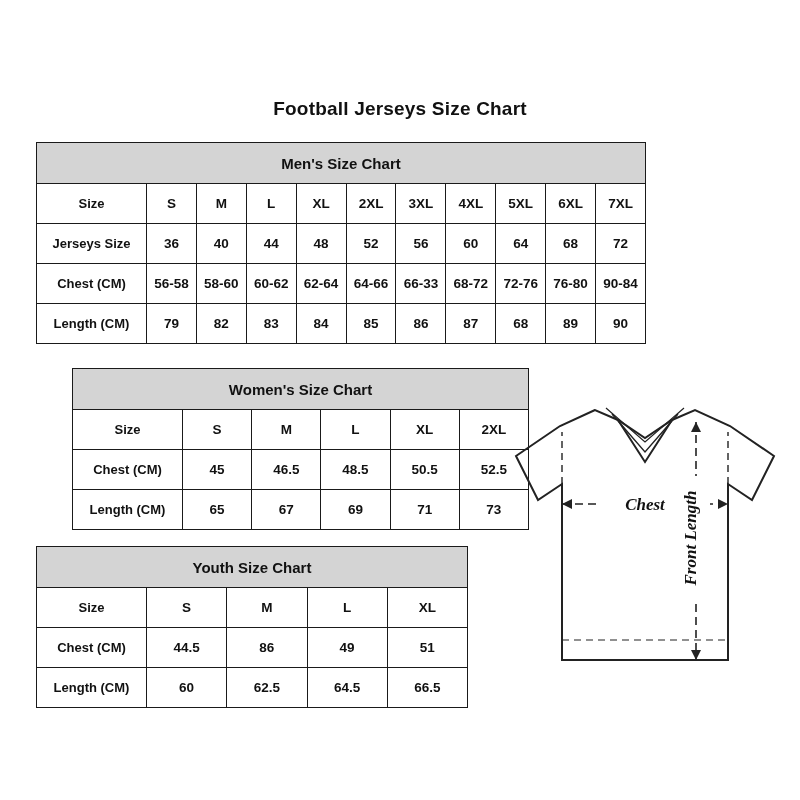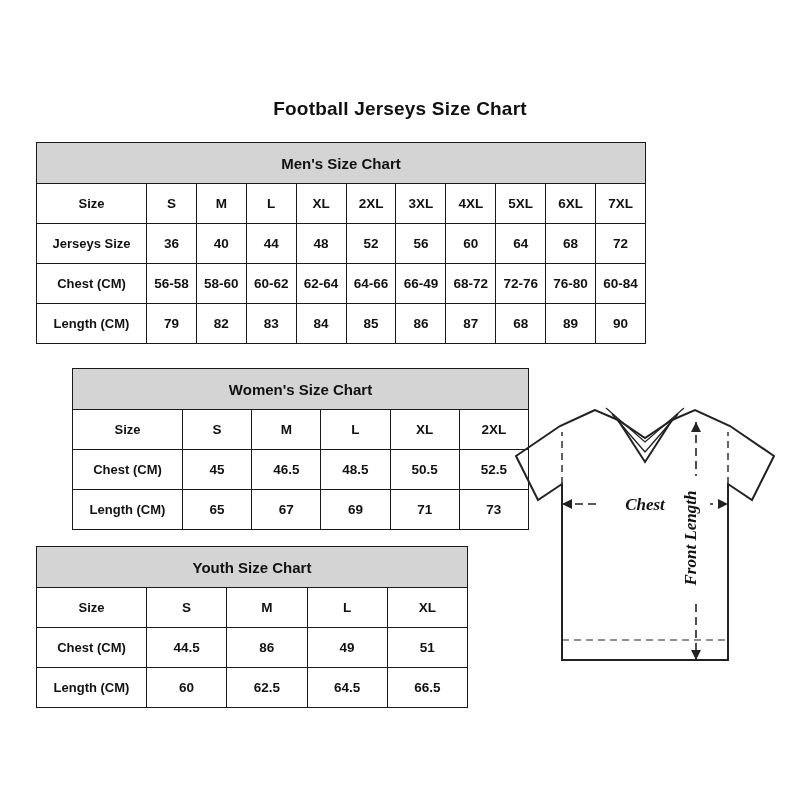--- a/index.html
+++ b/index.html
@@ -162,25 +162,25 @@
           <td>68</td>
           <td>72</td>
         </tr>
         <tr>
           <td class="row-label">Chest (CM)</td>
           <td>56-58</td>
           <td>58-60</td>
           <td>60-62</td>
           <td>62-64</td>
           <td>64-66</td>
-          <td>66-49</td>
+          <td>66-33</td>
           <td>68-72</td>
           <td>72-76</td>
           <td>76-80</td>
-          <td>60-84</td>
+          <td>90-84</td>
         </tr>
         <tr>
           <td class="row-label">Length (CM)</td>
           <td>79</td>
           <td>82</td>
           <td>83</td>
           <td>84</td>
           <td>85</td>
           <td>86</td>
           <td>87</td>

